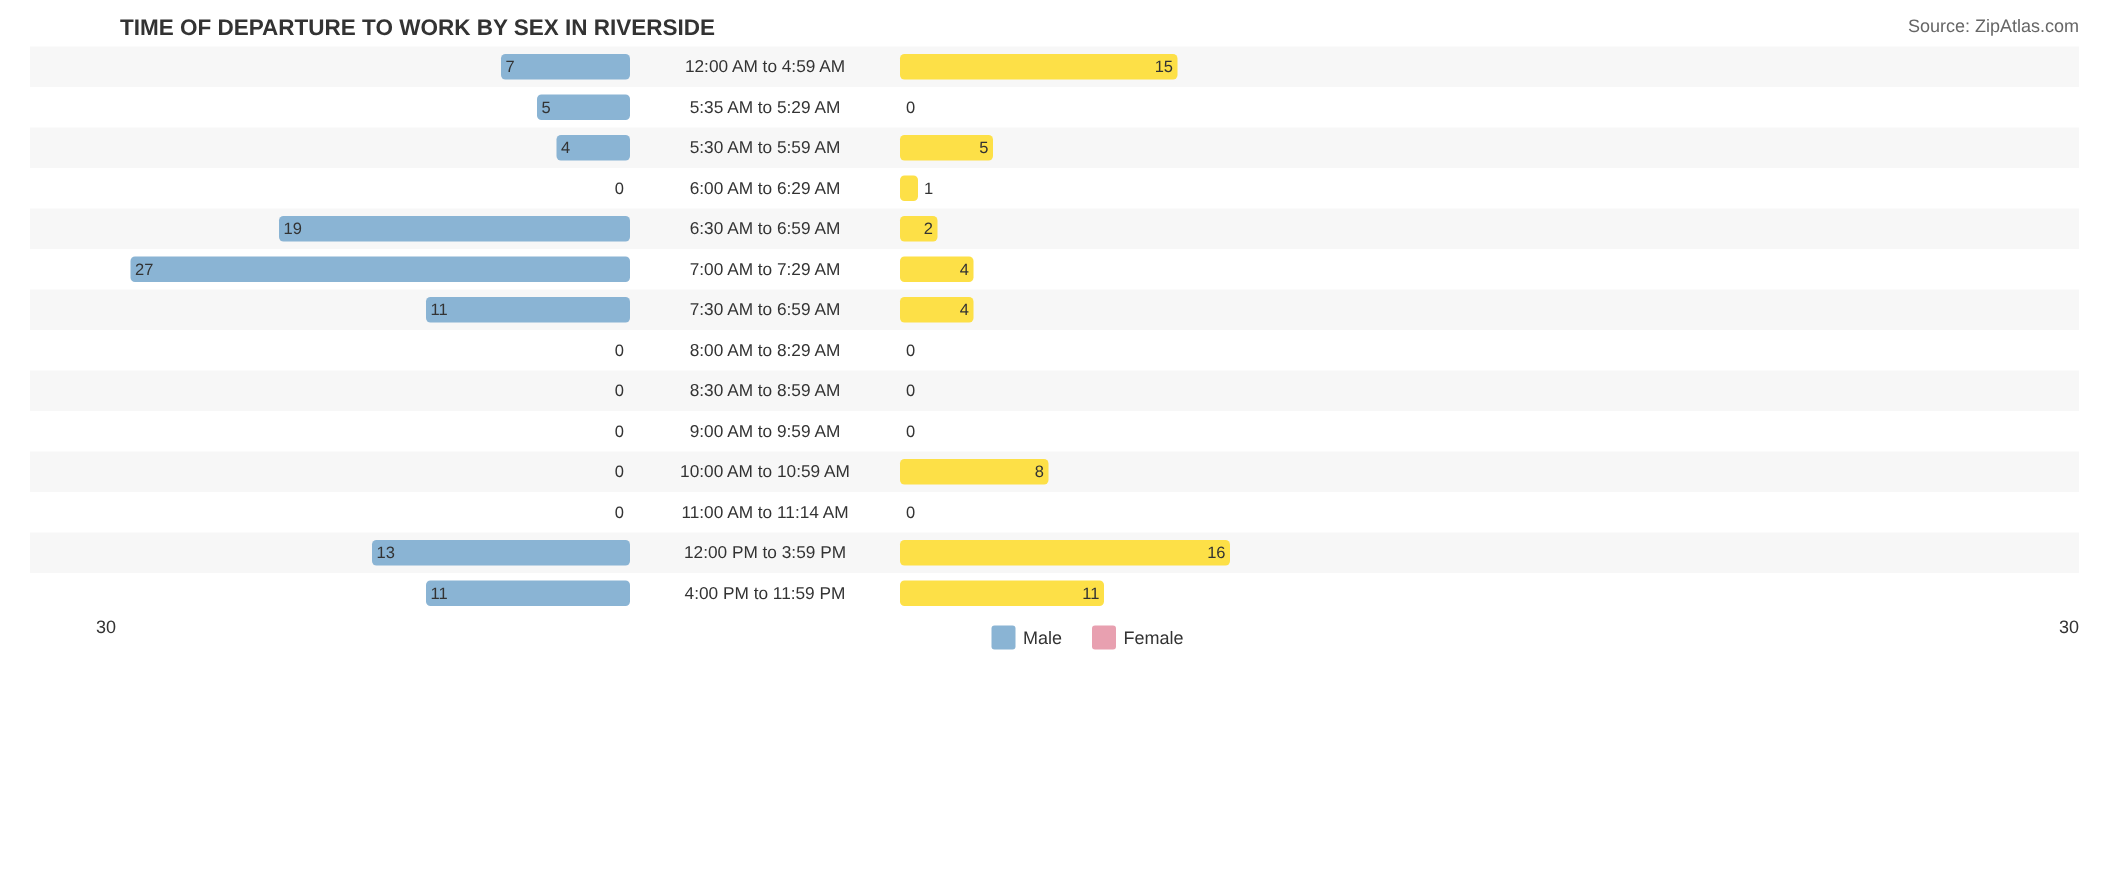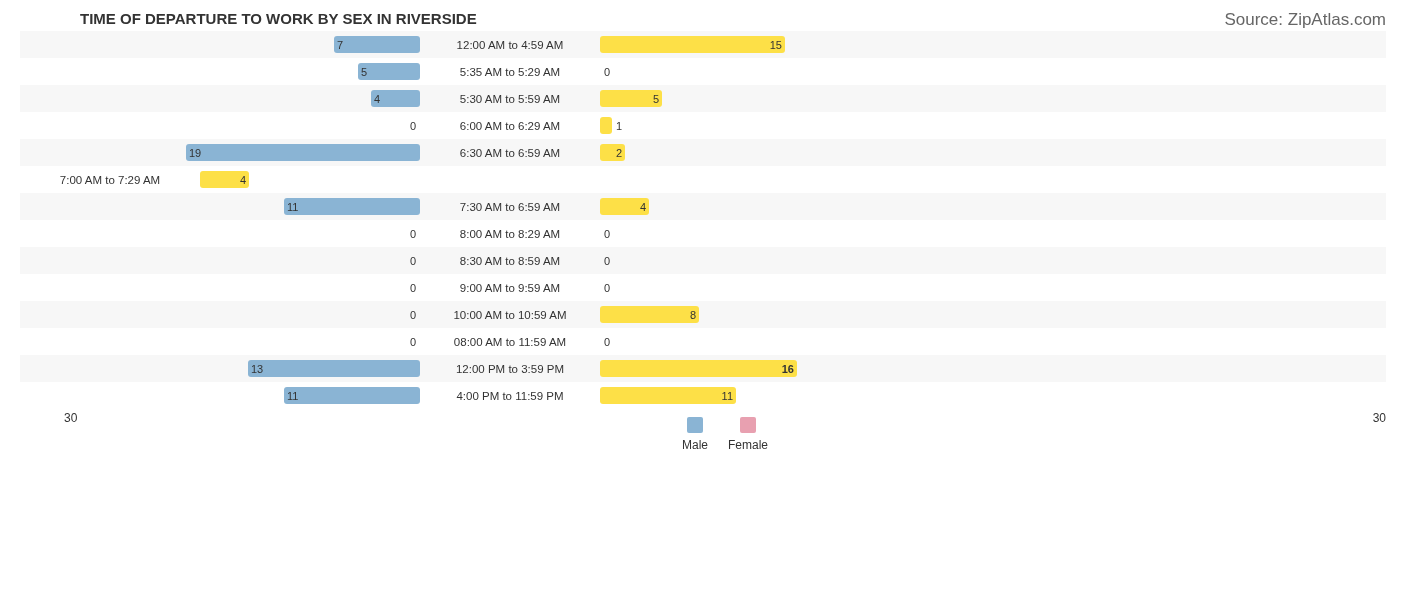--- a/index.html
+++ b/index.html
@@ -21,42 +21,41 @@
       font-weight: bold;
       text-transform: uppercase;
       color: #333;
       margin-bottom: 4px;
       padding-left: 60px;
     }
     .source-text {
       position: absolute;
       top: 10px;
       right: 20px;
-      font-size: 17px;
+      font-size: 12px;
       color: #666;
     }
     .bar-value {
       font-size: 11px;
       color: #333;
       white-space: nowrap;
     }
     .legend {
       display: flex;
       justify-content: center;
       align-items: center;
       gap: 20px;
       margin-top: 6px;
     }
     .legend-item {
       display: flex;
       align-items: center;
       gap: 5px;
       font-size: 12px;
       color: #333;
-      flex-direction: column;
     }
     .legend-box {
       width: 16px;
       height: 16px;
       border-radius: 2px;
     }
     .chart-rows-wrapper {
       display: flex;
       flex-direction: column;
     }
@@ -187,20 +186,25 @@
           </div>
         </div>
         <div class="center-label">6:30 AM to 6:59 AM</div>
         <div class="female-side">
           <div class="female-bar" style="width: 25px;">
             <span class="bar-value">2</span>
           </div>
         </div>
       </div>
       <div class="chart-row">
+        <div class="male-side">
+          <div class="male-bar" style="width: 333px;">
+            <span class="bar-value">27</span>
+          </div>
+        </div>
         <div class="center-label">7:00 AM to 7:29 AM</div>
         <div class="female-side">
           <div class="female-bar" style="width: 49px;">
             <span class="bar-value">4</span>
           </div>
         </div>
       </div>
       <div class="chart-row">
         <div class="male-side">
           <div class="male-bar" style="width: 136px;">
@@ -249,34 +253,34 @@
         <div class="female-side">
           <div class="female-bar" style="width: 99px;">
             <span class="bar-value">8</span>
           </div>
         </div>
       </div>
       <div class="chart-row">
         <div class="male-side">
           <span class="val-left">0</span>
         </div>
-        <div class="center-label">08:00 AM to 11:59 AM</div>
+        <div class="center-label">11:00 AM to 11:14 AM</div>
         <div class="female-side">
           <span class="val-right">0</span>
         </div>
       </div>
       <div class="chart-row">
         <div class="male-side">
           <div class="male-bar" style="width: 172px;">
             <span class="bar-value">13</span>
           </div>
         </div>
         <div class="center-label">12:00 PM to 3:59 PM</div>
         <div class="female-side">
-          <div class="female-bar" style="width: 197px; font-weight: bold;">
+          <div class="female-bar" style="width: 220px;">
             <span class="bar-value">16</span>
           </div>
         </div>
       </div>
       <div class="chart-row">
         <div class="male-side">
           <div class="male-bar" style="width: 136px;">
             <span class="bar-value">11</span>
           </div>
         </div>

